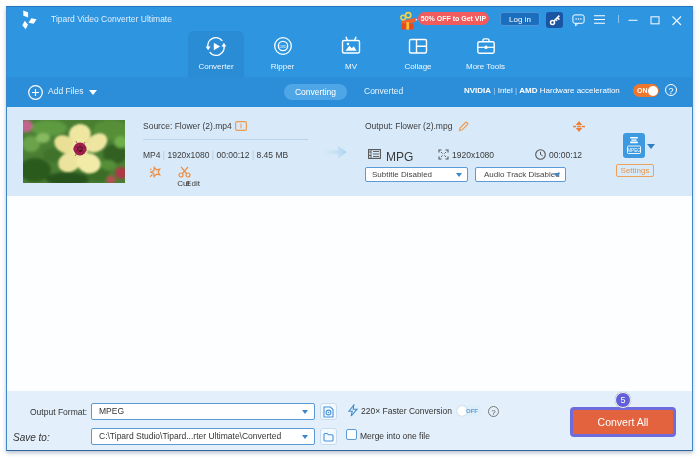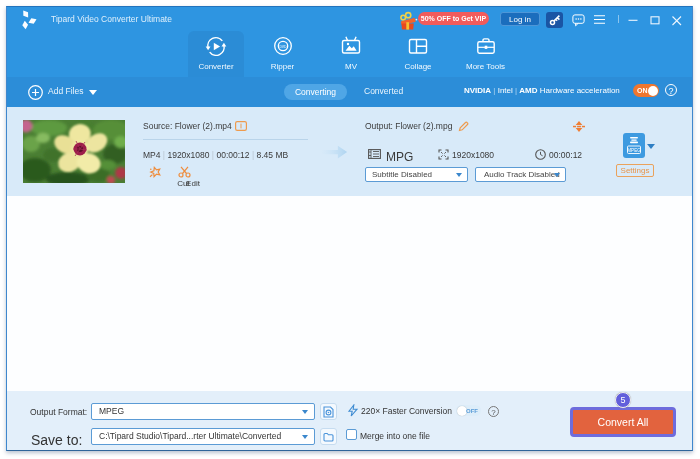--- a/index.html
+++ b/index.html
@@ -307,21 +307,21 @@
 
   <div id="bottom">
     <div class="blabel" style="left:23px;top:16px;font-size:8.5px;">Output Format:</div>
     <div class="bddl" style="left:84px;top:12px;width:224px;">MPEG<span class="tri"></span></div>
     <div class="icobtn" style="left:313px;top:12px;"></div>
     <svg class="abs" style="left:316px;top:14.5px" width="11" height="12" viewBox="0 0 11 12">
       <path d="M1 1 H7.5 L10 3.5 V11 H1 Z" fill="none" stroke="#4a94da" stroke-width="1.1"></path>
       <circle cx="5.5" cy="6.5" r="2.4" fill="none" stroke="#4a94da" stroke-width="1.1"></circle>
       <circle cx="5.5" cy="6.5" r=".8" fill="#4a94da"></circle>
     </svg>
-    <div class="blabel" style="left:24px;top:41px;font-size:14px;">Save to:</div>
+    <div class="blabel" style="left:6px;top:41px;font-size:10px;font-style:italic;">Save to:</div>
     <div class="bddl" style="left:84px;top:37px;width:224px;">C:\Tipard Studio\Tipard...rter Ultimate\Converted<span class="tri"></span></div>
     <div class="icobtn" style="left:313px;top:37px;"></div>
     <svg class="abs" style="left:316px;top:40.5px" width="11" height="10" viewBox="0 0 11 10">
       <path d="M1 2.5 A1 1 0 0 1 2 1.5 H4.2 L5.4 2.8 H9 A1 1 0 0 1 10 3.8 V8 A1 1 0 0 1 9 9 H2 A1 1 0 0 1 1 8 Z" fill="none" stroke="#4a94da" stroke-width="1.1"></path>
     </svg>
 
     <svg class="abs" style="left:340px;top:13px" width="12" height="13" viewBox="0 0 12 13">
       <path d="M6.8 1 L2 7.2 H5.2 L4.2 12 L10 5.2 H6.2 Z" fill="none" stroke="#3f8cd2" stroke-width="1.1"></path>
     </svg>
     <div class="blabel" style="left:354px;top:15px;font-size:8.5px;">220× Faster Conversion</div>

